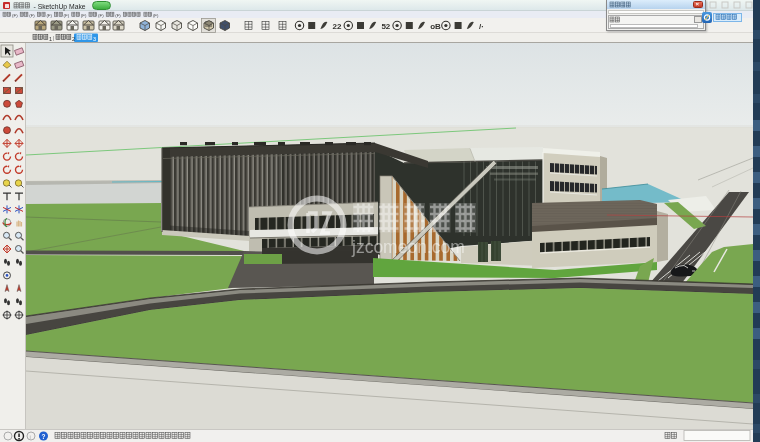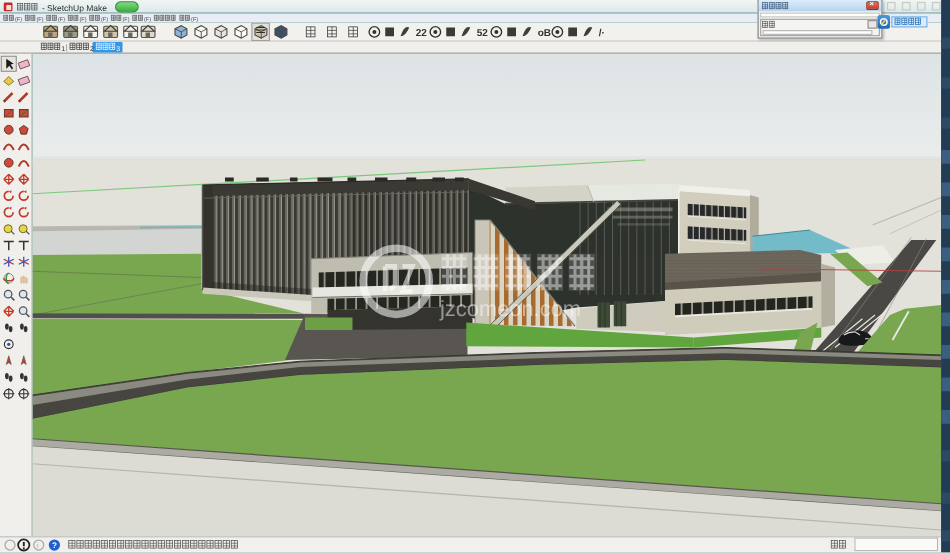--- a/index.html
+++ b/index.html
@@ -1,15 +1,15 @@
 <!DOCTYPE html>
 <html><head><meta charset="utf-8"><style>
 *{margin:0;padding:0;box-sizing:border-box}
 html,body{width:760px;height:442px;overflow:hidden;font-family:"Liberation Sans",sans-serif;}
-#app{position:relative;width:760px;height:442px;background:#0f766e;}
+#app{position:relative;width:760px;height:442px;background:#4d7c0f;}
 .abs{position:absolute;}
 </style></head><body>
 <div id="app">
 <div class="abs" style="left:0;top:0;width:753px;height:11px;background:linear-gradient(#f0f6f3,#dde8ea);border-bottom:1px solid #c9d4d6;"></div>
 <div class="abs" style="left:3px;top:2px;width:7px;height:7px;background:#c62b2b;border-radius:1px;"></div>
 <div class="abs" style="left:4.5px;top:3.5px;width:4px;height:4px;background:#fff;border-radius:0.5px;opacity:.85"></div>
 <svg class="abs" style="left:0;top:0" width="250" height="12" viewBox="0 0 250 12">
       <g opacity="0.9">
         <rect x="14.0" y="2.8" width="4.2" height="5.2" fill="none" stroke="#3a3a3a" stroke-width="0.55"></rect>
         <line x1="14.0" y1="4.6" x2="18.2" y2="4.6" stroke="#3a3a3a" stroke-width="0.5"></line>

